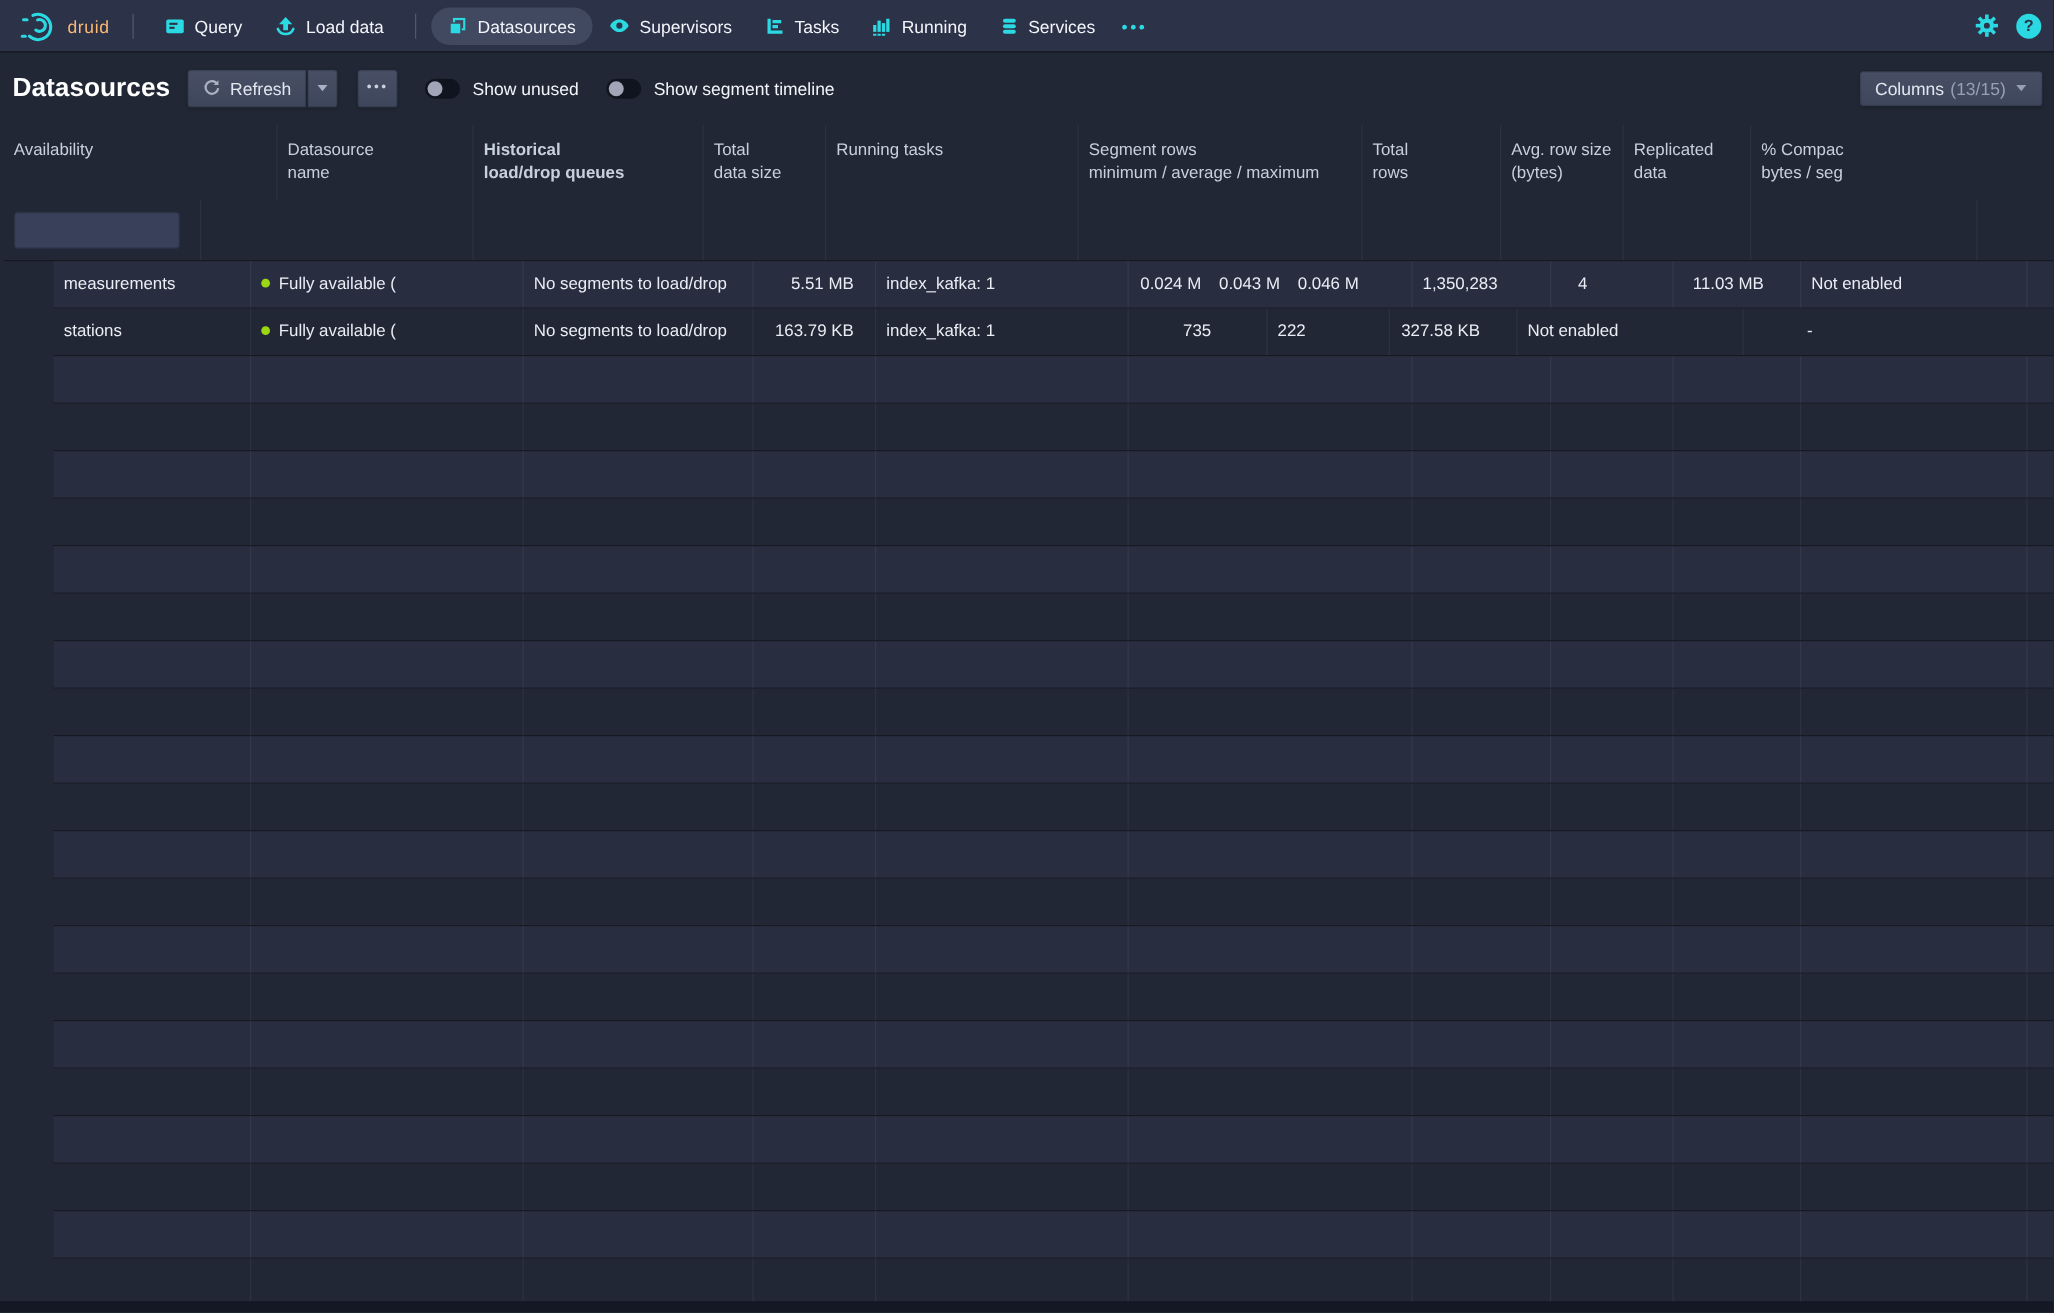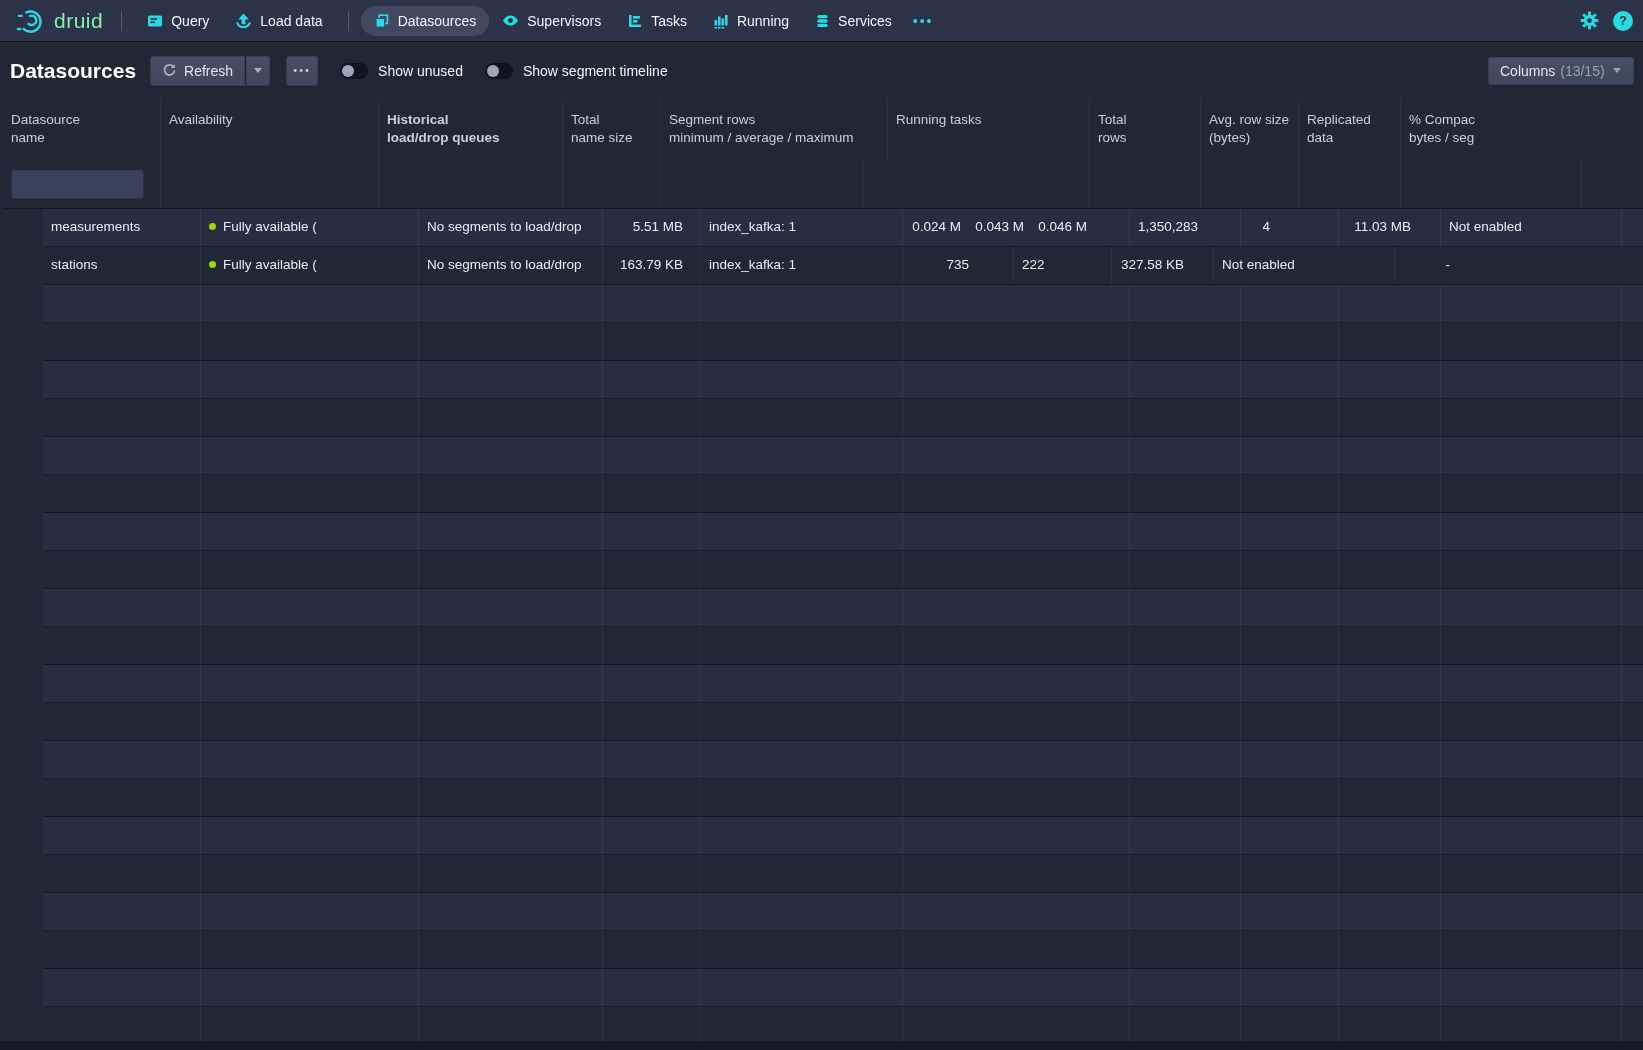--- a/index.html
+++ b/index.html
@@ -3,21 +3,21 @@
 <meta charset="utf-8">
 <style>
   html,body{margin:0;padding:0;background:#212734;}
   .screen{position:relative;width:1643px;height:1050px;overflow:hidden;
     font-family:"Liberation Sans","DejaVu Sans",sans-serif;color:#e9edf4;
     background:#212734;}
   
   .nav{position:absolute;left:0;top:0;right:0;height:41px;background:#2c3248;
     display:flex;align-items:center;padding:0 10px;box-shadow:0 1px 0 rgba(0,0,0,.45);}
   .brand{display:flex;align-items:center;gap:8px;padding:0 6px;cursor:pointer;}
-  .brand-text{font-size:21px;color:#86efac;letter-spacing:.5px;}
+  .brand-text{font-size:14px;color:#fdba74;letter-spacing:.5px;}
   .nav-sep{width:1px;height:20px;background:rgba(255,255,255,.18);margin:0 12px;}
   .nav-item{display:flex;align-items:center;gap:8px;padding:7px 13px;font-size:14px;
     color:#f3f6fa;border-radius:16px;cursor:pointer;white-space:nowrap;}
   .nav-item.active{background:#414961;}
   .nicon{display:flex;align-items:center;}
   .nav-more{color:#2bd9e2;font-size:14px;letter-spacing:2px;padding:4px 8px;cursor:pointer;}
   .nav-right{margin-left:auto;display:flex;align-items:center;gap:14px;}
   .help-circle{width:20px;height:20px;border-radius:50%;background:#2bd9e2;color:#2c3248;
     font-weight:bold;font-size:13px;display:flex;align-items:center;justify-content:center;cursor:pointer;}
   
@@ -229,41 +229,41 @@
 
     <button class="btn colbtn">
       <span>Columns</span>
       <span class="muted">(13/15)</span>
       <span class="caret" style="border-top-color:#97a1b5;margin-left:3px;"></span>
     </button>
   </div>
 
   <div class="table" id="table">
       <div class="tr thead">
+        <div class="th" style="width: 218px;">
+          <div class="th-line">Availability</div>
+        </div>
         <div class="th" style="width: 157px;">
           <div class="th-line">Datasource</div>
           <div class="th-line">name</div>
         </div>
-        <div class="th" style="width: 218px;">
-          <div class="th-line">Availability</div>
-        </div>
         <div class="th" style="width: 184px; font-weight: bold;">
           <div class="th-line">Historical</div>
           <div class="th-line">load/drop queues</div>
         </div>
         <div class="th" style="width: 98px;">
           <div class="th-line">Total</div>
-          <div class="th-line">name size</div>
+          <div class="th-line">data size</div>
+        </div>
+        <div class="th" style="width: 202px;">
+          <div class="th-line">Running tasks</div>
         </div>
         <div class="th" style="width: 227px;">
           <div class="th-line">Segment rows</div>
           <div class="th-line">minimum / average / maximum</div>
-        </div>
-        <div class="th" style="width: 202px;">
-          <div class="th-line">Running tasks</div>
         </div>
         <div class="th" style="width: 111px;">
           <div class="th-line">Total</div>
           <div class="th-line">rows</div>
         </div>
         <div class="th" style="width: 98px;">
           <div class="th-line">Avg. row size</div>
           <div class="th-line">(bytes)</div>
         </div>
         <div class="th" style="width: 102px;">

